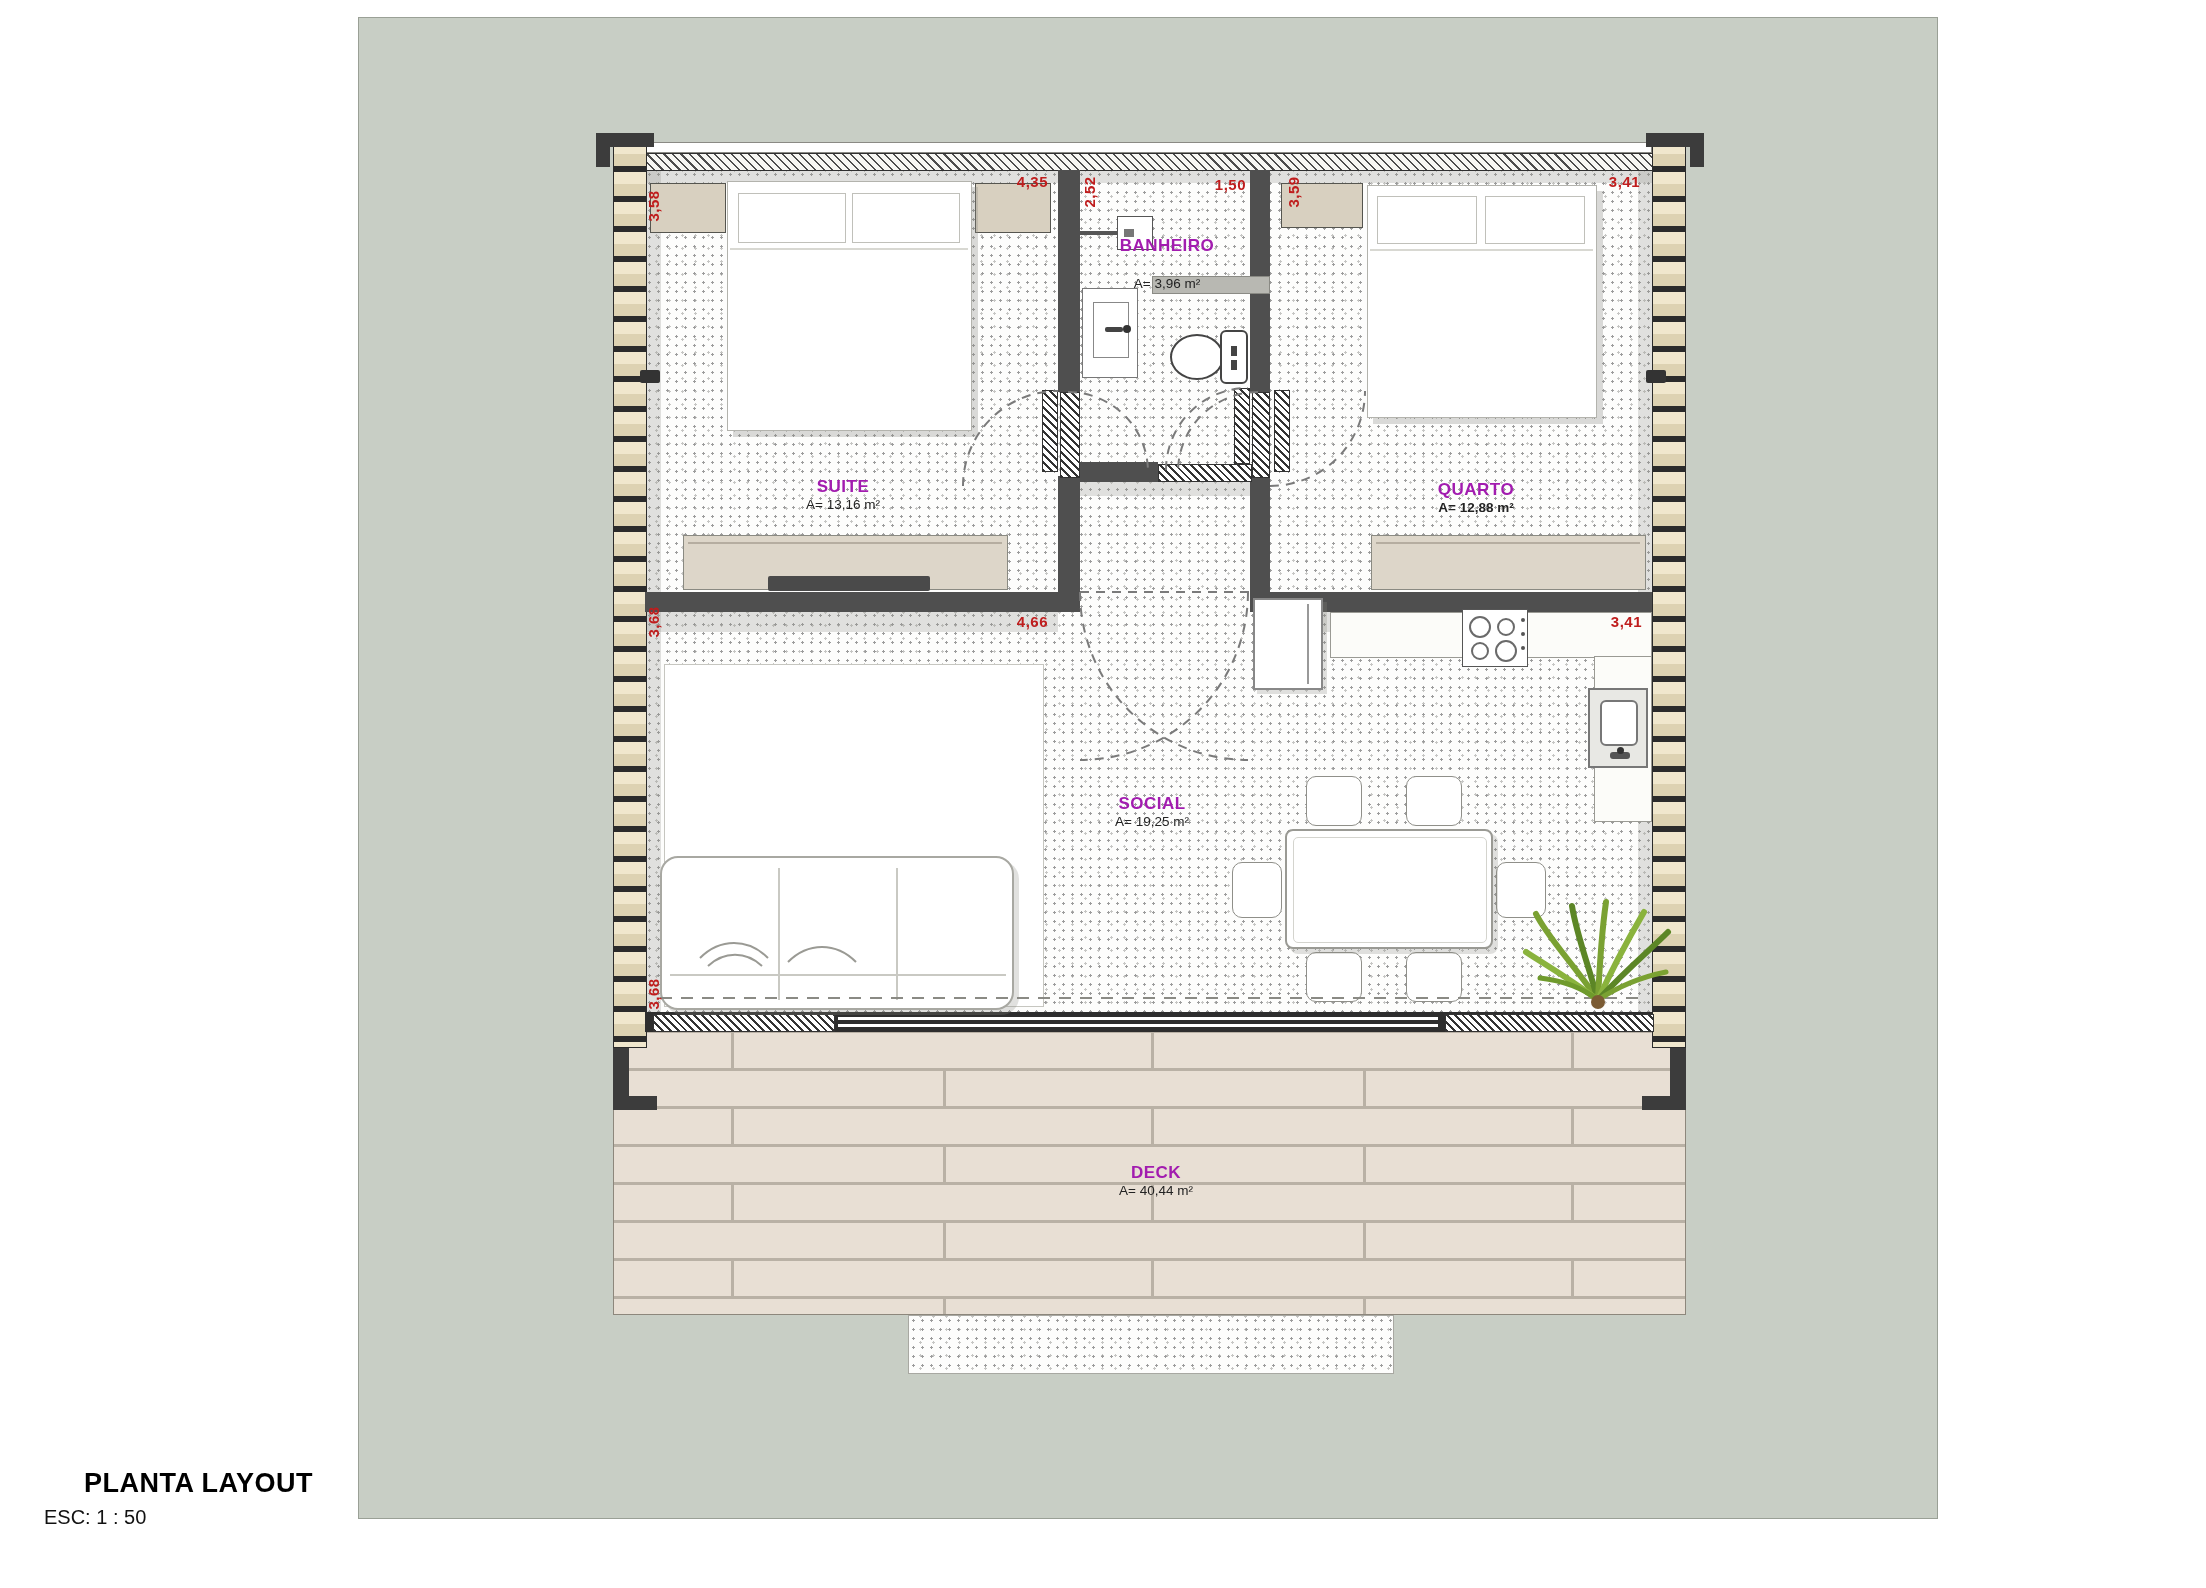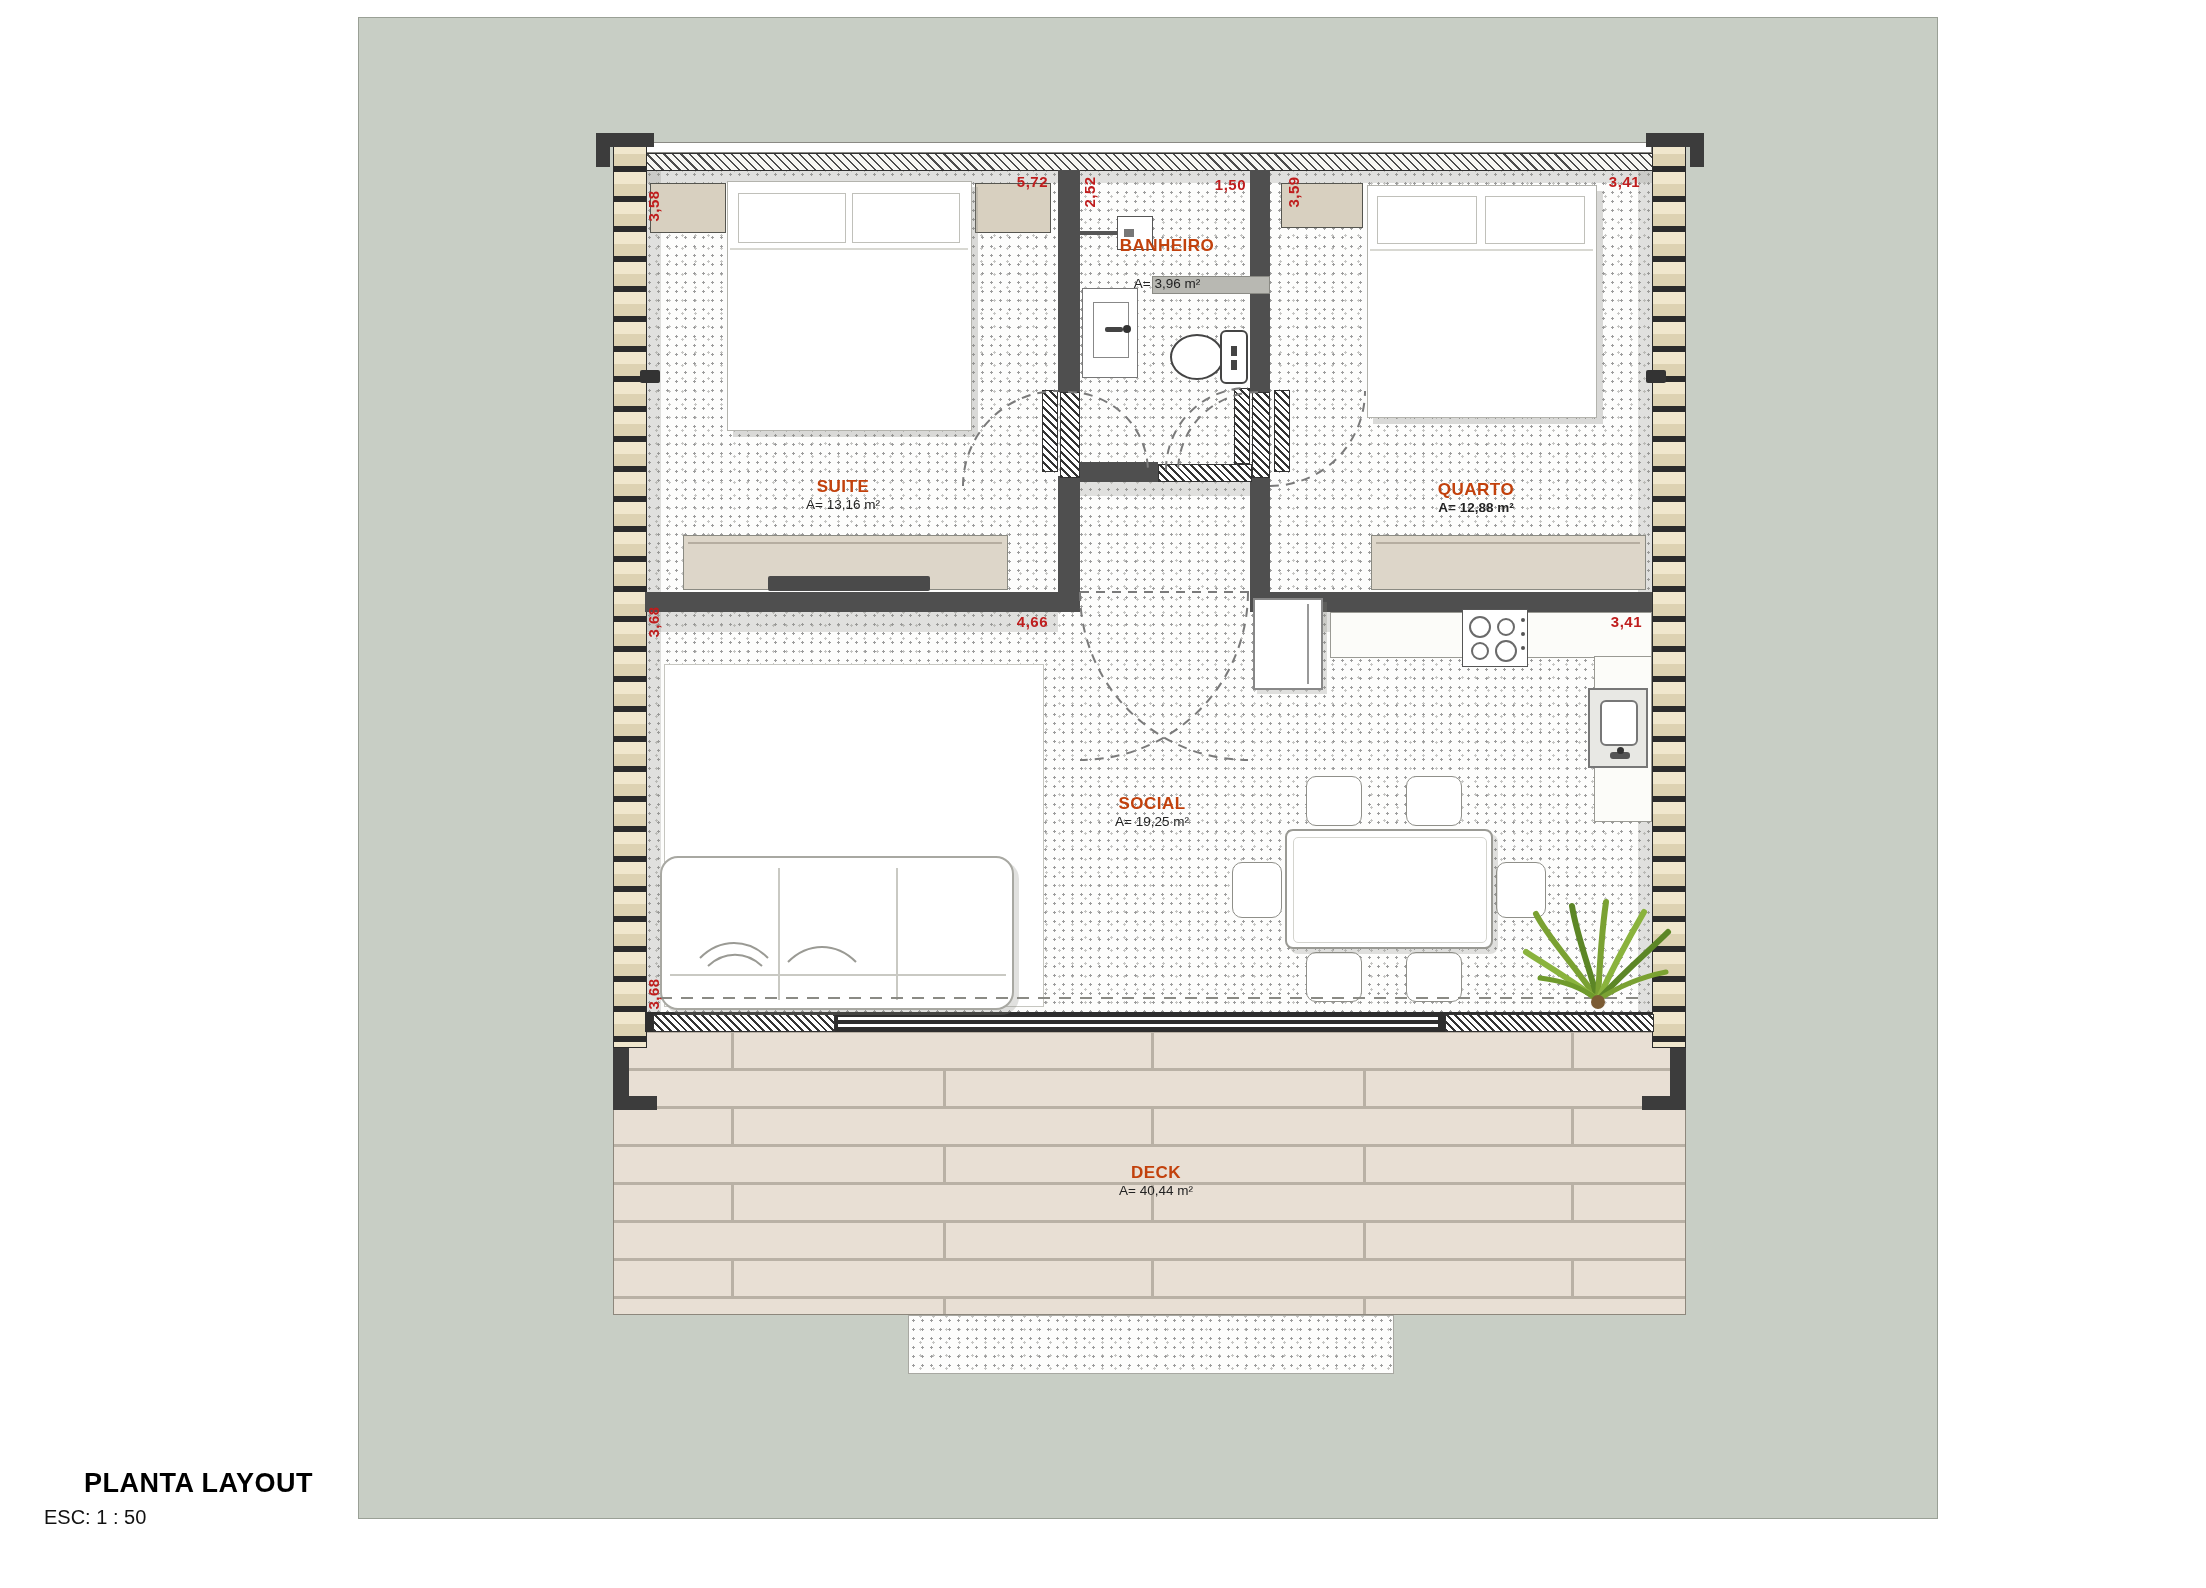--- a/index.html
+++ b/index.html
@@ -22,21 +22,21 @@
     border:1.5px solid #2b2b2b;}
   .bracket{background:#3c3c3c;}
   .beige{background:#d8d0c0;border:1.5px solid #55554f;box-sizing:border-box;}
   .whitebox{background:#ffffff;border:1.5px solid #b3b3ad;box-sizing:border-box;
     box-shadow:6px 6px 0 rgba(135,135,128,0.30);}
   .thin{border:1.5px solid #9a9a94;background:#ffffff;box-sizing:border-box;}
   .shadowband{background:rgba(150,150,144,0.28);}
   .dim{color:#bf1d1d;font-weight:bold;font-size:15px;letter-spacing:0.5px;}
   .vdim{transform:rotate(-90deg);width:46px;height:16px;text-align:center;line-height:16px;}
   .hdim{height:16px;line-height:16px;text-align:right;}
-  .roomname{color:#c2410c;font-weight:bold;font-size:17px;text-align:center;letter-spacing:0.5px;}
+  .roomname{color:#a21caf;font-weight:bold;font-size:17px;text-align:center;letter-spacing:0.5px;}
   .roomarea{color:#232323;font-size:13.5px;text-align:center;}
   .title{color:#000;font-weight:bold;font-size:27px;letter-spacing:0.5px;}
   .subtitle{color:#111;font-size:20px;}
   .glass{background:#2e2e2e;}
   .gline{background:#ffffff;}
   .circle{border:2px solid #6a6a6a;border-radius:50%;background:#fff;box-sizing:border-box;}
 </style>
 </head>
 <body>
 
@@ -205,21 +205,21 @@
       <path d="M 1598,1000 C 1616,960 1630,936 1644,912" stroke="#8ab33d" stroke-width="6"></path>
       <path d="M 1598,1000 C 1628,968 1650,950 1668,932" stroke="#5c8626" stroke-width="6"></path>
       <path d="M 1598,1000 C 1566,976 1544,964 1526,952" stroke="#8ab33d" stroke-width="6"></path>
       <path d="M 1598,1000 C 1622,984 1646,976 1666,972" stroke="#7aa132" stroke-width="5"></path>
       <path d="M 1598,1000 C 1580,986 1558,980 1540,978" stroke="#6f9a2c" stroke-width="5"></path>
       <circle cx="1598" cy="1002" r="7" fill="#7b5b33" stroke="none"></circle>
     </g>
   </svg>
 
   <div class="abs dim vdim" style="left:631px;top:198px;">3,58</div>
-  <div class="abs dim hdim" style="left:968px;top:174px;width:80px;">5,72</div>
+  <div class="abs dim hdim" style="left:968px;top:174px;width:80px;">4,35</div>
   <div class="abs dim vdim" style="left:1067px;top:184px;">2,52</div>
   <div class="abs dim hdim" style="left:1168px;top:177px;width:78px;">1,50</div>
   <div class="abs dim vdim" style="left:1271px;top:184px;">3,59</div>
   <div class="abs dim hdim" style="left:1558px;top:174px;width:82px;">3,41</div>
   <div class="abs dim vdim" style="left:631px;top:614px;">3,68</div>
   <div class="abs dim hdim" style="left:968px;top:614px;width:80px;">4,66</div>
   <div class="abs dim hdim" style="left:1560px;top:614px;width:82px;">3,41</div>
   <div class="abs dim vdim" style="left:631px;top:986px;">3,68</div>
 
   <div class="abs roomname" style="left:743px;top:477px;width:200px;">SUITE</div>

